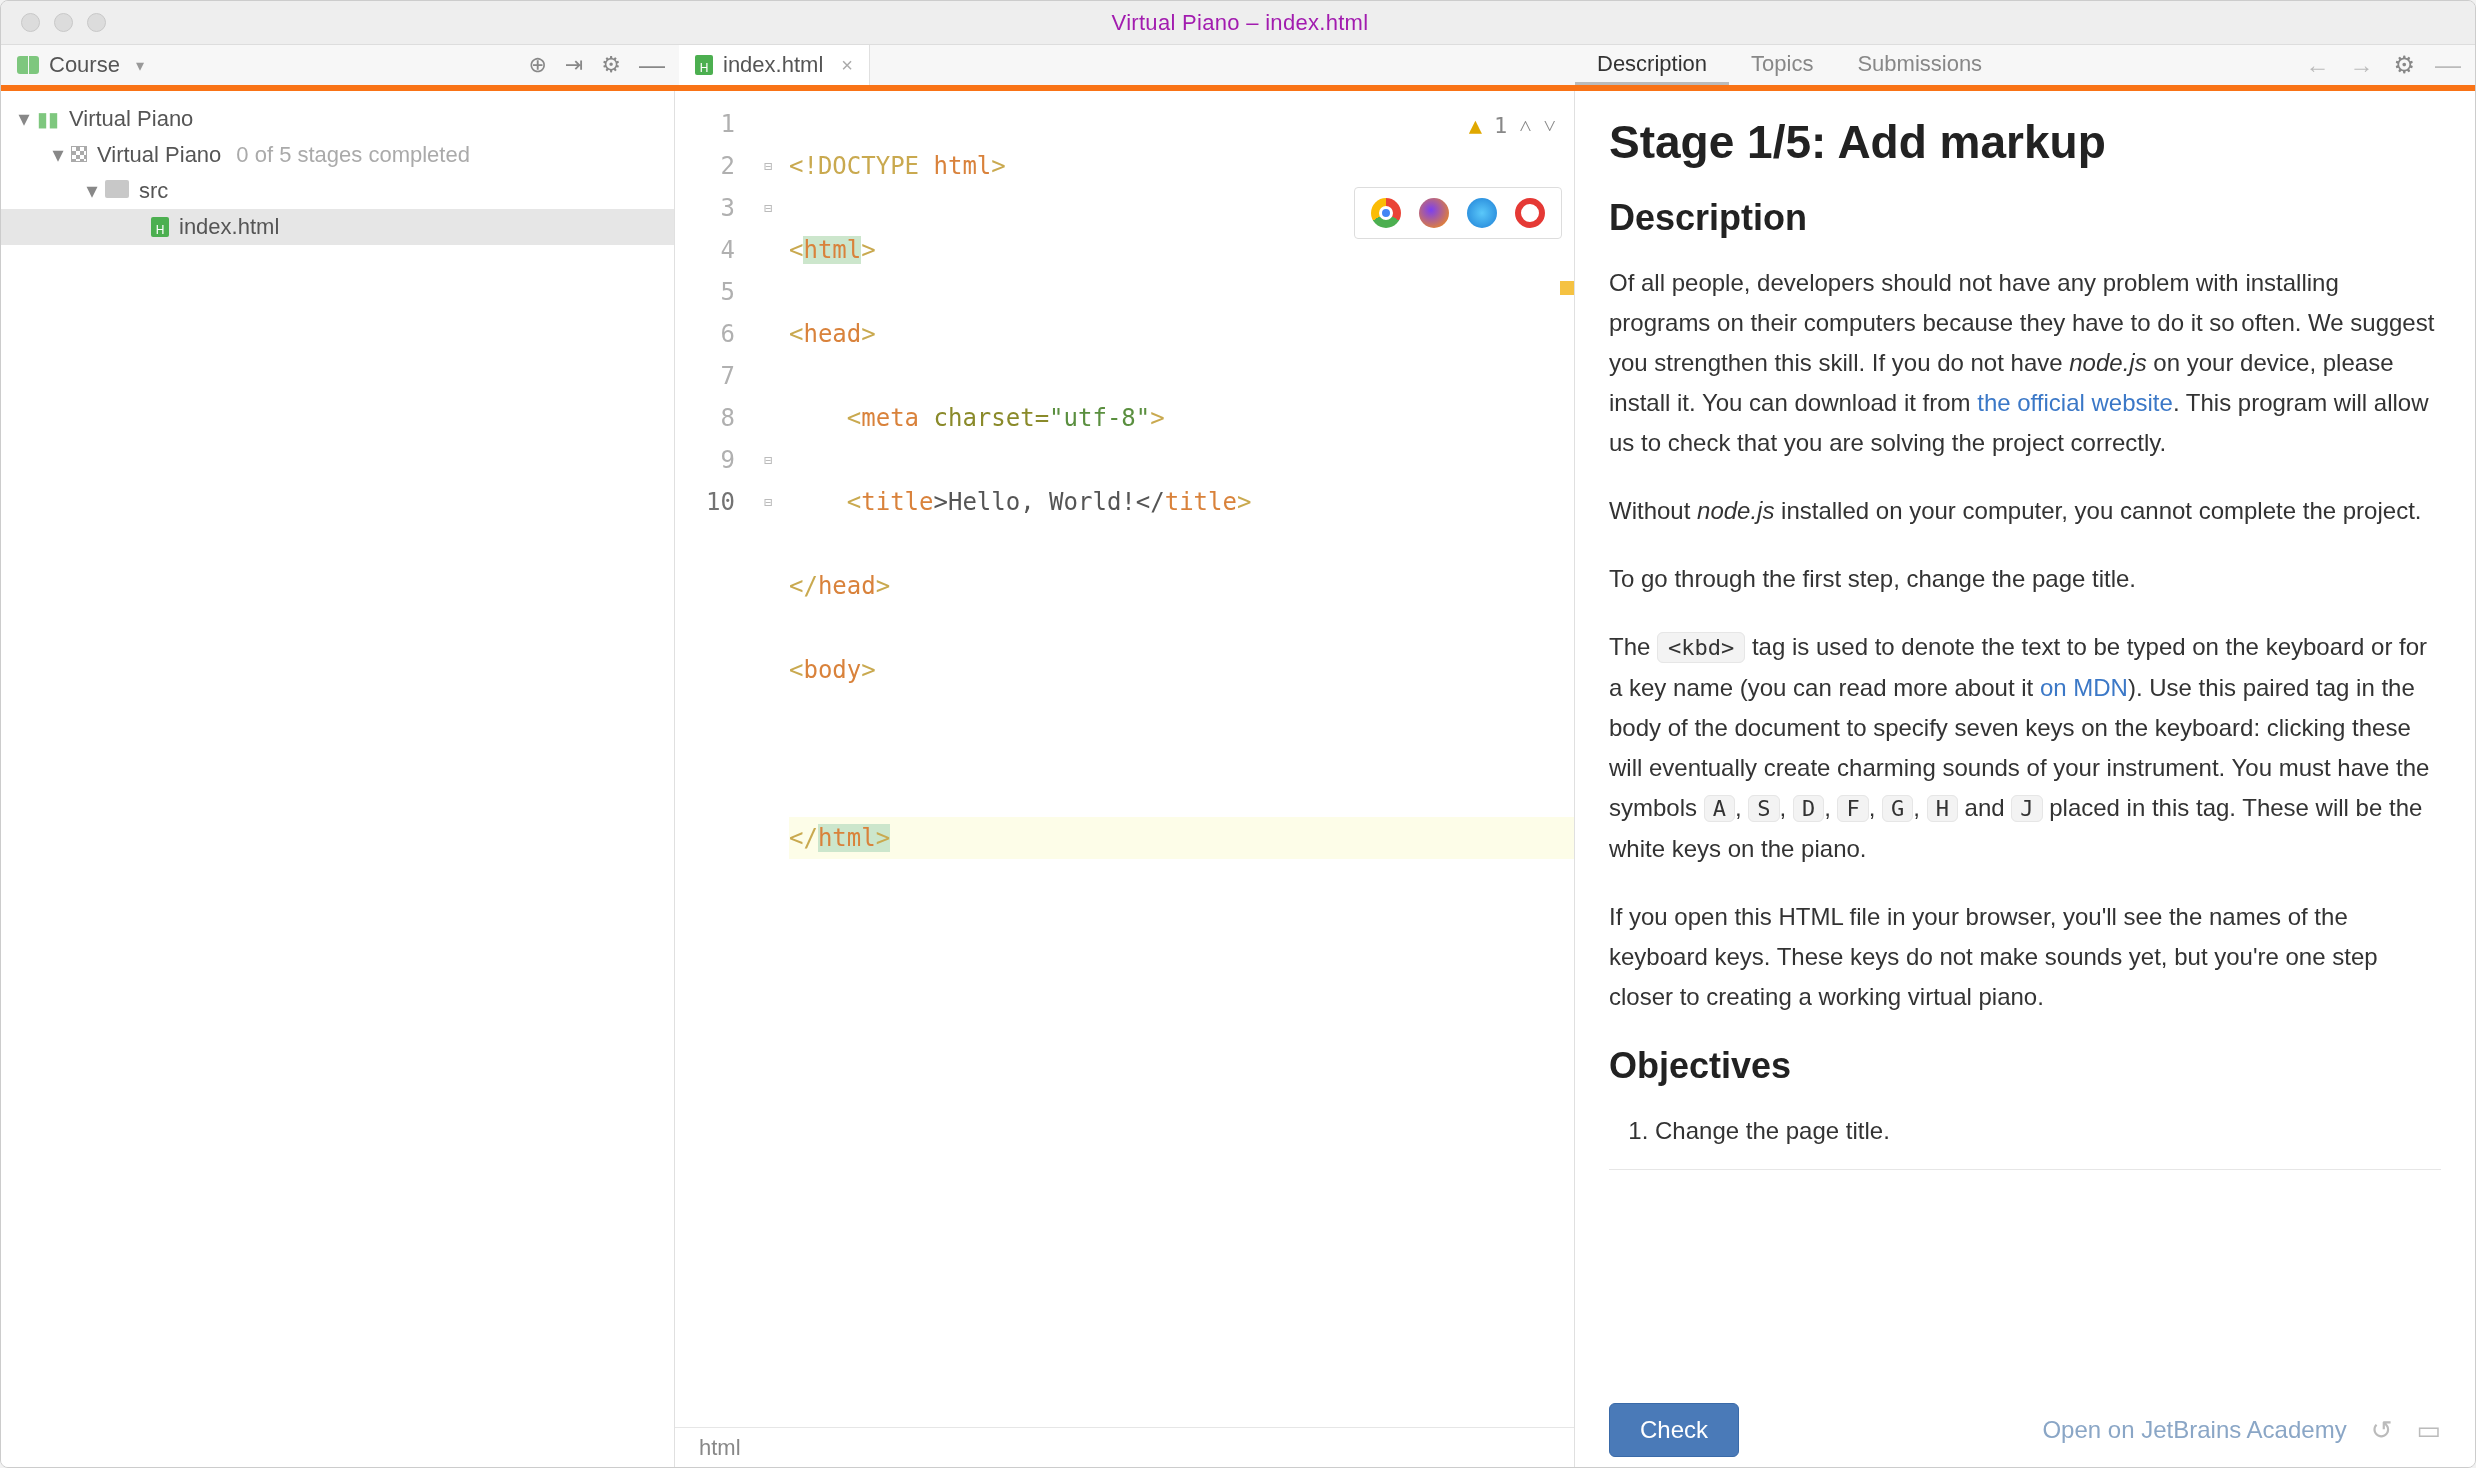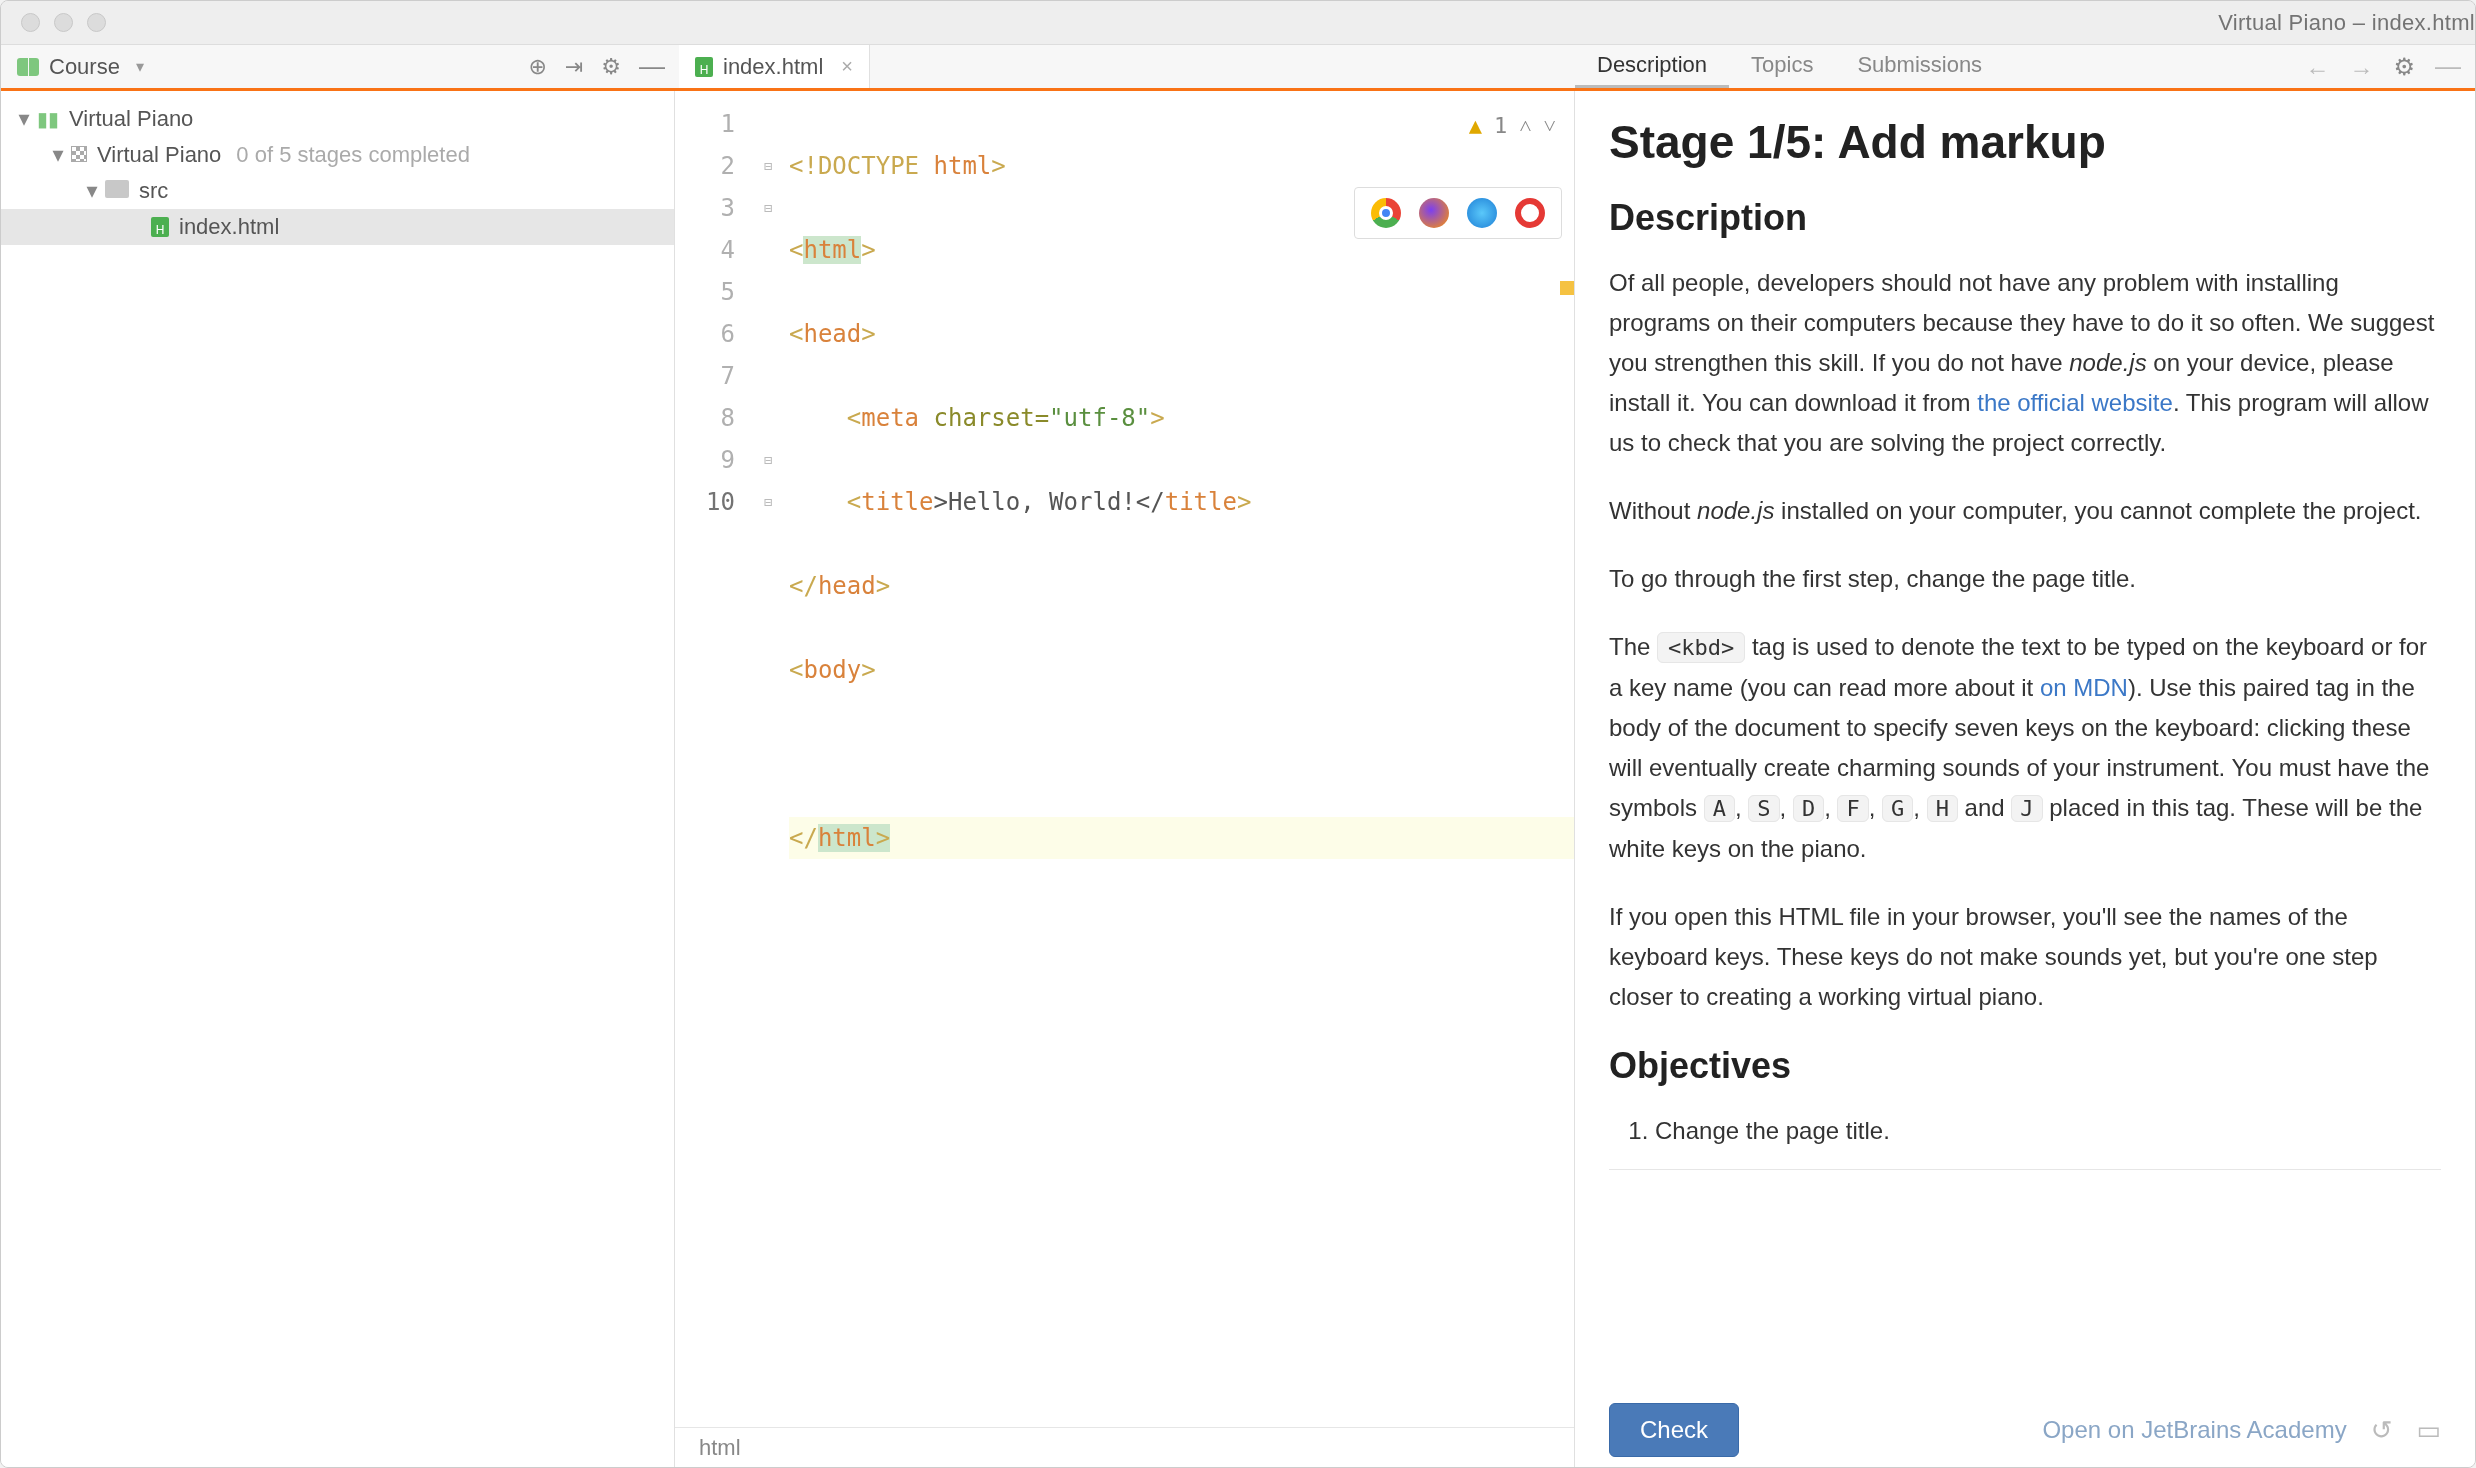--- a/index.html
+++ b/index.html
@@ -3,22 +3,22 @@
 <meta charset="utf-8">
 <style>
 *{box-sizing:border-box;margin:0;padding:0}
 html,body{height:100%;width:100%}
 body{font-family:-apple-system,"Helvetica Neue",Arial,sans-serif;font-size:13px;color:#333;background:#f2f2f2;user-select:none}
 .window{width:2476px;height:1468px;background:#f2f2f2;display:flex;flex-direction:column;transform-origin:top left;border:1px solid #ccc;border-radius:8px;overflow:hidden}
 .titlebar{height:44px;background:#eeeeee;display:flex;align-items:center;position:relative;border-bottom:1px solid #ddd}
 .traffic{display:flex;gap:14px;padding-left:20px}
 .dot{width:19px;height:19px;border-radius:50%}
 .dotc{background:#dcdcdc;border:1px solid #c8c8c8}
-.title{position:absolute;left:4px;right:0;text-align:right;font-size:22px;color:#737373;letter-spacing:.3px}
-.toolbar{height:46px;background:#f7f7f7;border-bottom:3px solid #f97316;display:flex;align-items:center}
+.title{position:absolute;left:4px;right:0;text-align:center;font-size:22px;color:#a21caf;letter-spacing:.3px}
+.toolbar{height:46px;background:#f7f7f7;border-bottom:6px solid #f97316;display:flex;align-items:center}
 .toolbar .left{display:flex;align-items:center;flex:0 0 674px;padding:0 10px;height:100%}
 .course-btn{display:flex;align-items:center;gap:10px;padding:4px 6px;cursor:default}
 .book-icon{width:22px;height:18px;display:flex}
 .book-icon::before,.book-icon::after{content:"";width:11px;height:18px;background:#7ec77e}
 .book-icon::before{border-radius:3px 0 0 3px}
 .book-icon::after{border-radius:0 3px 3px 0;margin-left:1px}
 .course-label{font-size:22px;color:#555}
 .chev{font-size:16px;color:#999;margin-left:6px}
 .spacer{flex:1}
 .tool-icons{display:flex;gap:18px;align-items:center;color:#888;font-size:22px}

